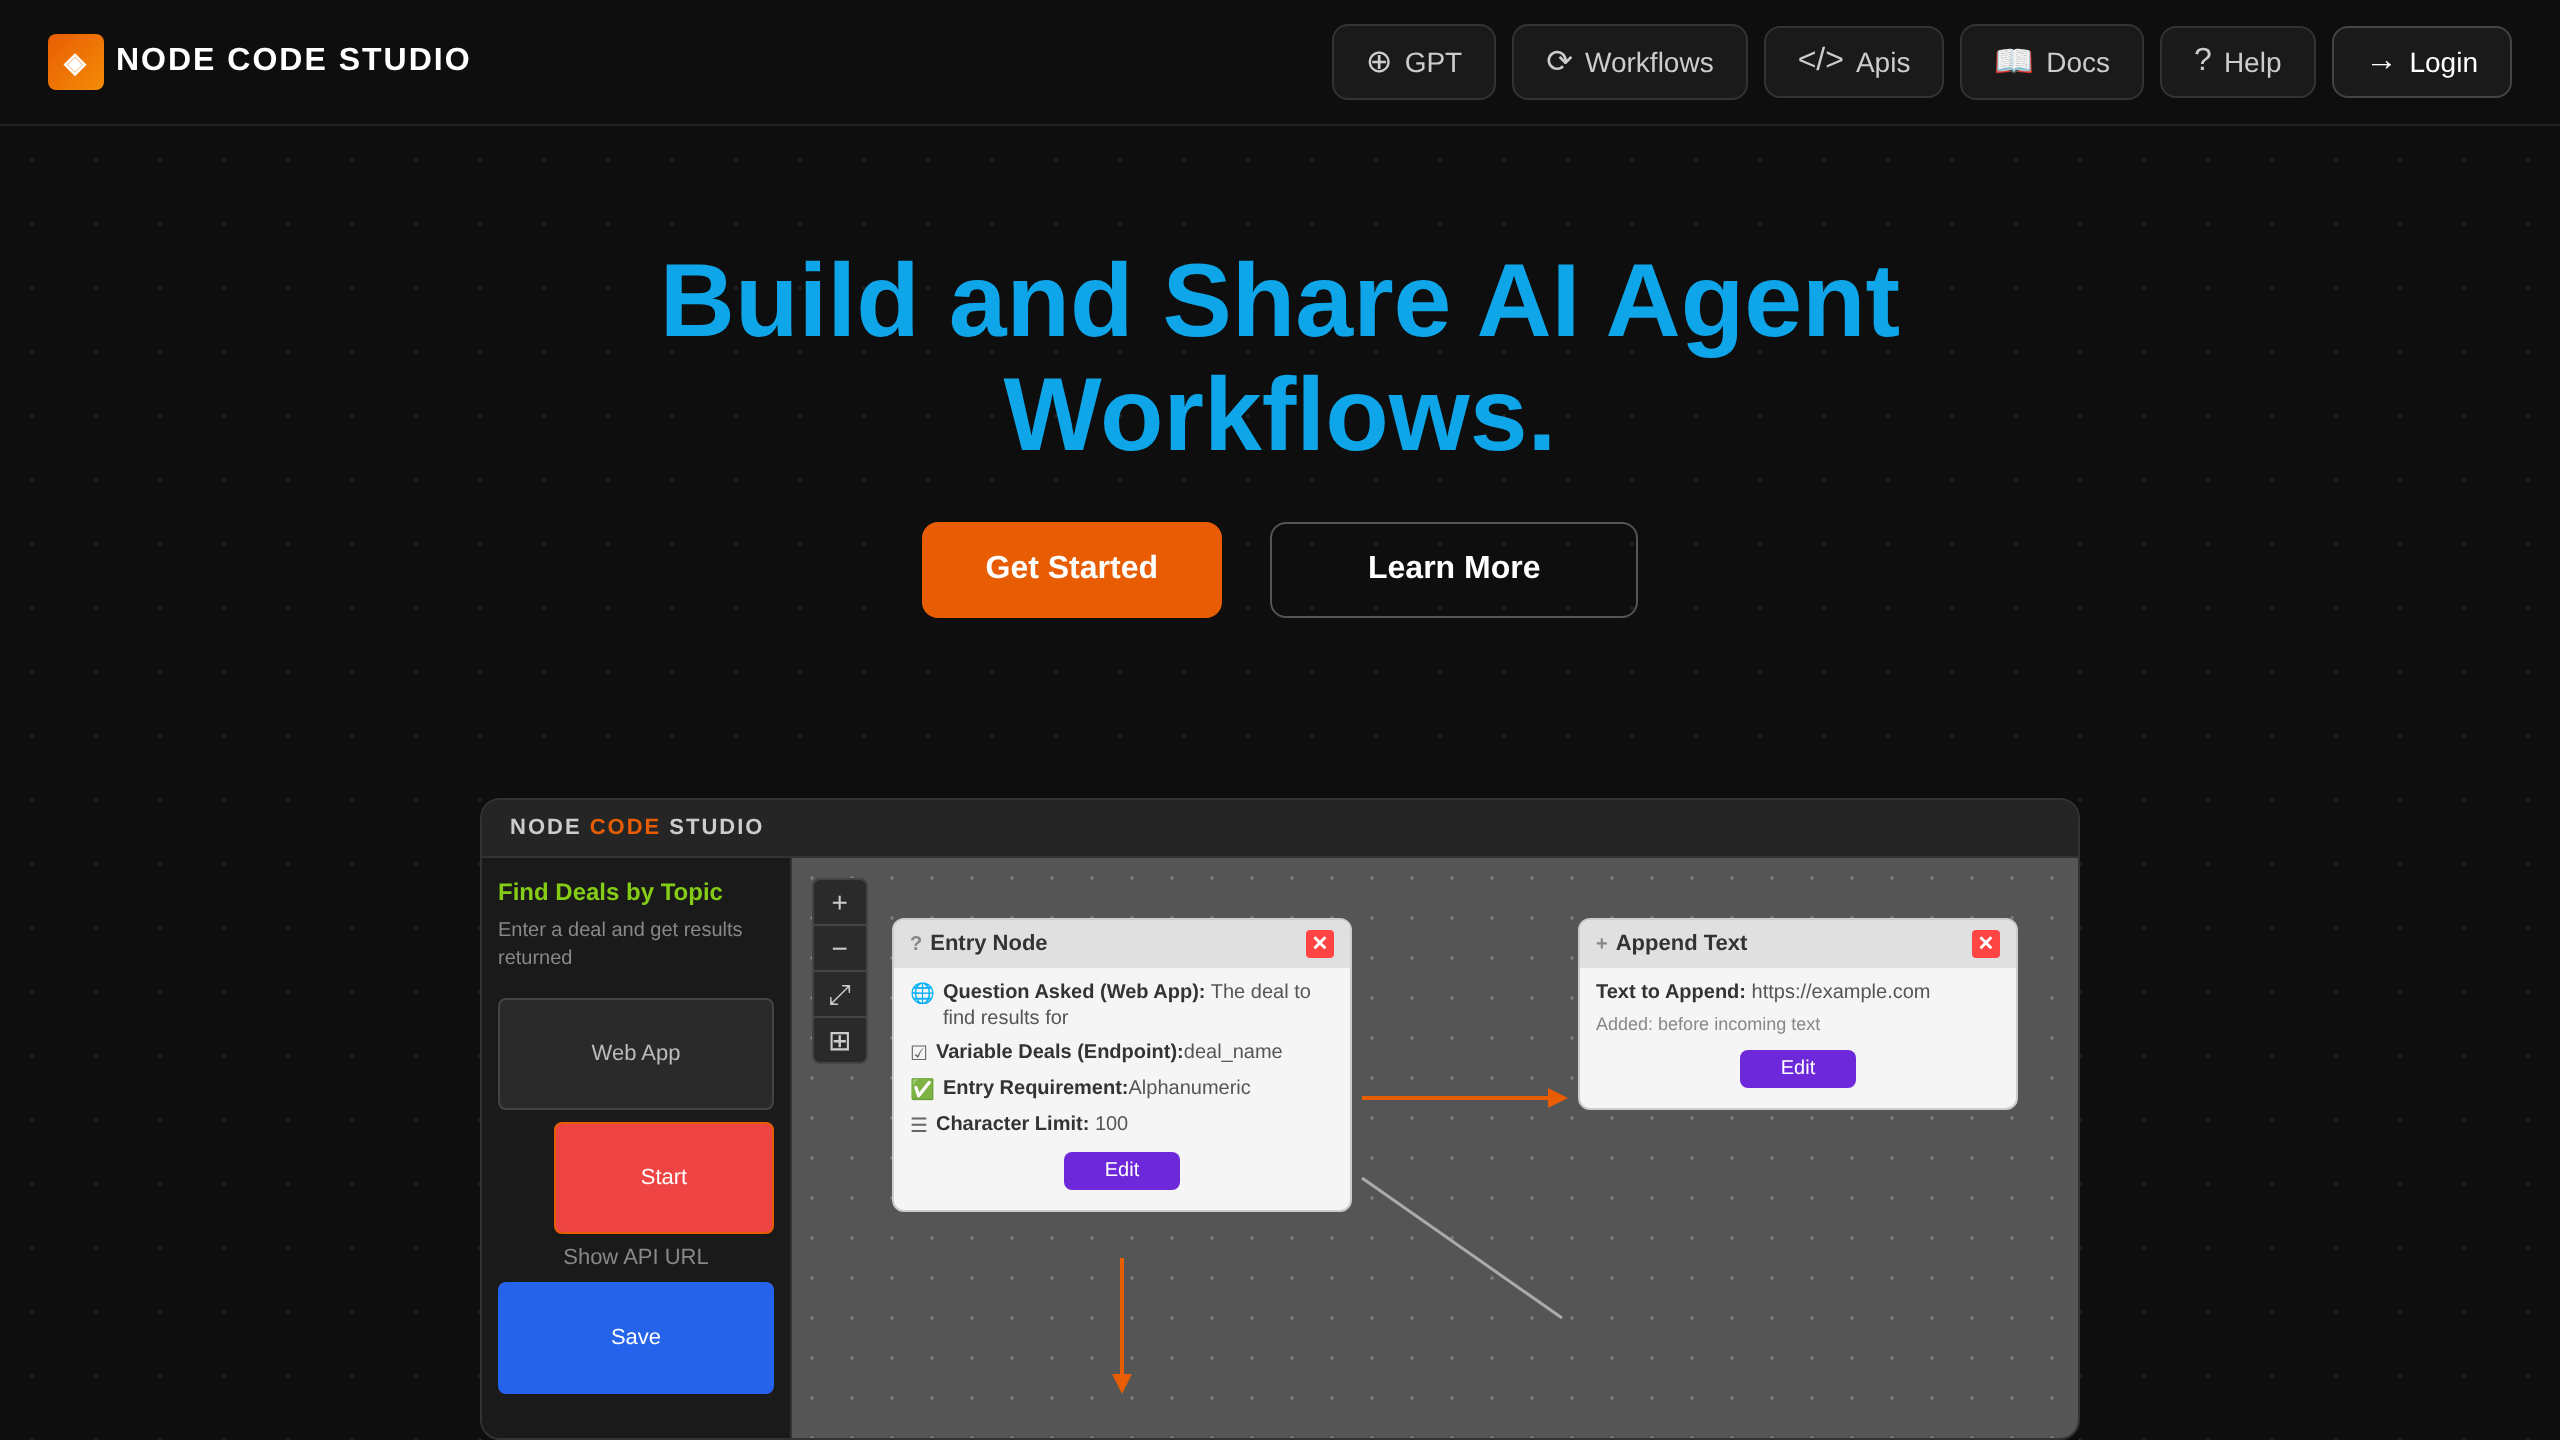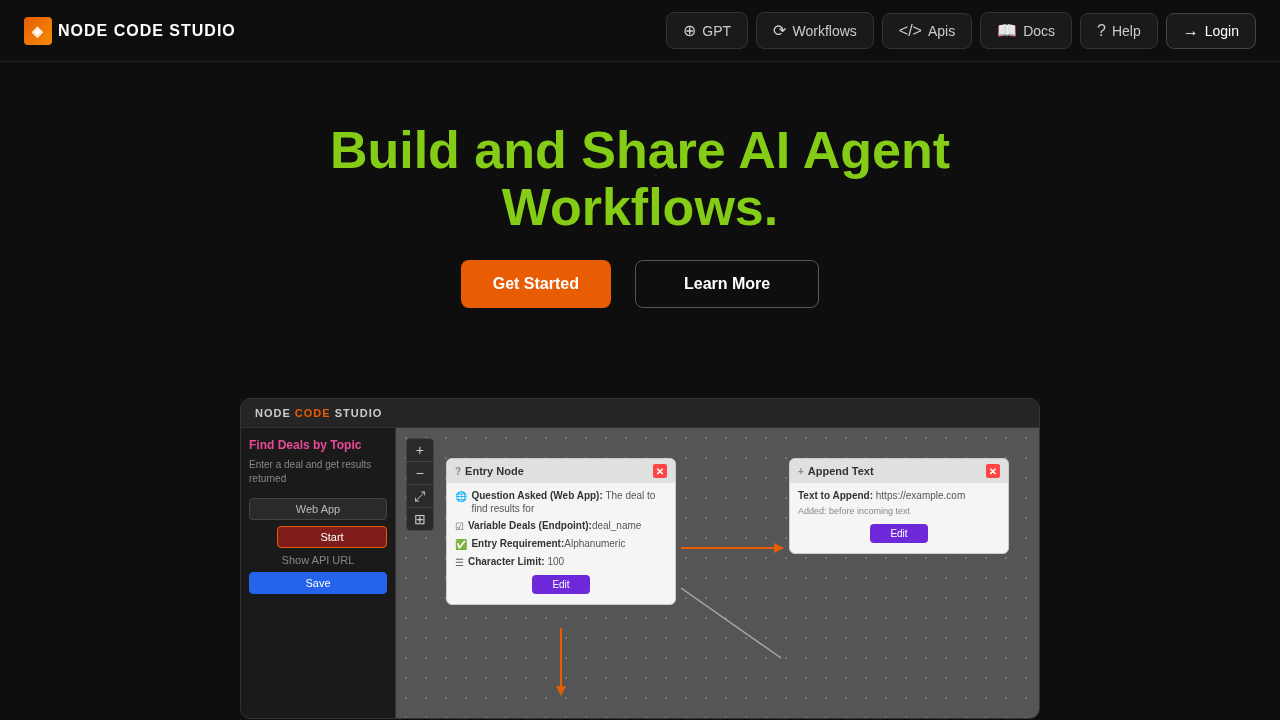--- a/index.html
+++ b/index.html
@@ -95,21 +95,21 @@
     .hero {
       position: relative;
       z-index: 5;
       text-align: center;
       padding: 60px 20px 40px;
     }
 
     .hero-title {
       font-size: 52px;
       font-weight: 800;
-      color: #84cc16;
+      color: #0ea5e9;
       margin-bottom: 24px;
       line-height: 1.1;
       max-width: 900px;
       margin-left: auto;
       margin-right: auto;
     }
 
     .hero-subtitle {
       font-size: 18px;
       color: #aaa;
@@ -189,43 +189,43 @@
       background: #1a1a1a;
       border-right: 1px solid #333;
       padding: 10px 8px;
       display: flex;
       flex-direction: column;
       gap: 4px;
       font-size: 11px;
     }
     .sidebar-title {
       font-weight: 700;
-      color: #ec4899;
+      color: #84cc16;
       font-size: 12px;
       margin-bottom: 2px;
     }
     .sidebar-desc {
       color: #888;
       font-size: 10px;
       margin-bottom: 8px;
       line-height: 1.4;
     }
     .sidebar-btn {
       background: #2a2a2a;
       border: 1px solid #444;
       color: #bbb;
-      padding: 4px 8px;
+      padding: 21px 8px;
       border-radius: 4px;
       font-size: 11px;
       text-align: center;
       cursor: pointer;
       margin-bottom: 2px;
     }
     .sidebar-btn.orange {
-      background: #7f1d1d;
+      background: #ef4444;
       color: white;
       border-color: #e85d04;
       margin-left: 28px;
     }
     .sidebar-btn.blue {
       background: #2563eb;
       color: white;
       border-color: #2563eb;
     }
     .sidebar-link {

